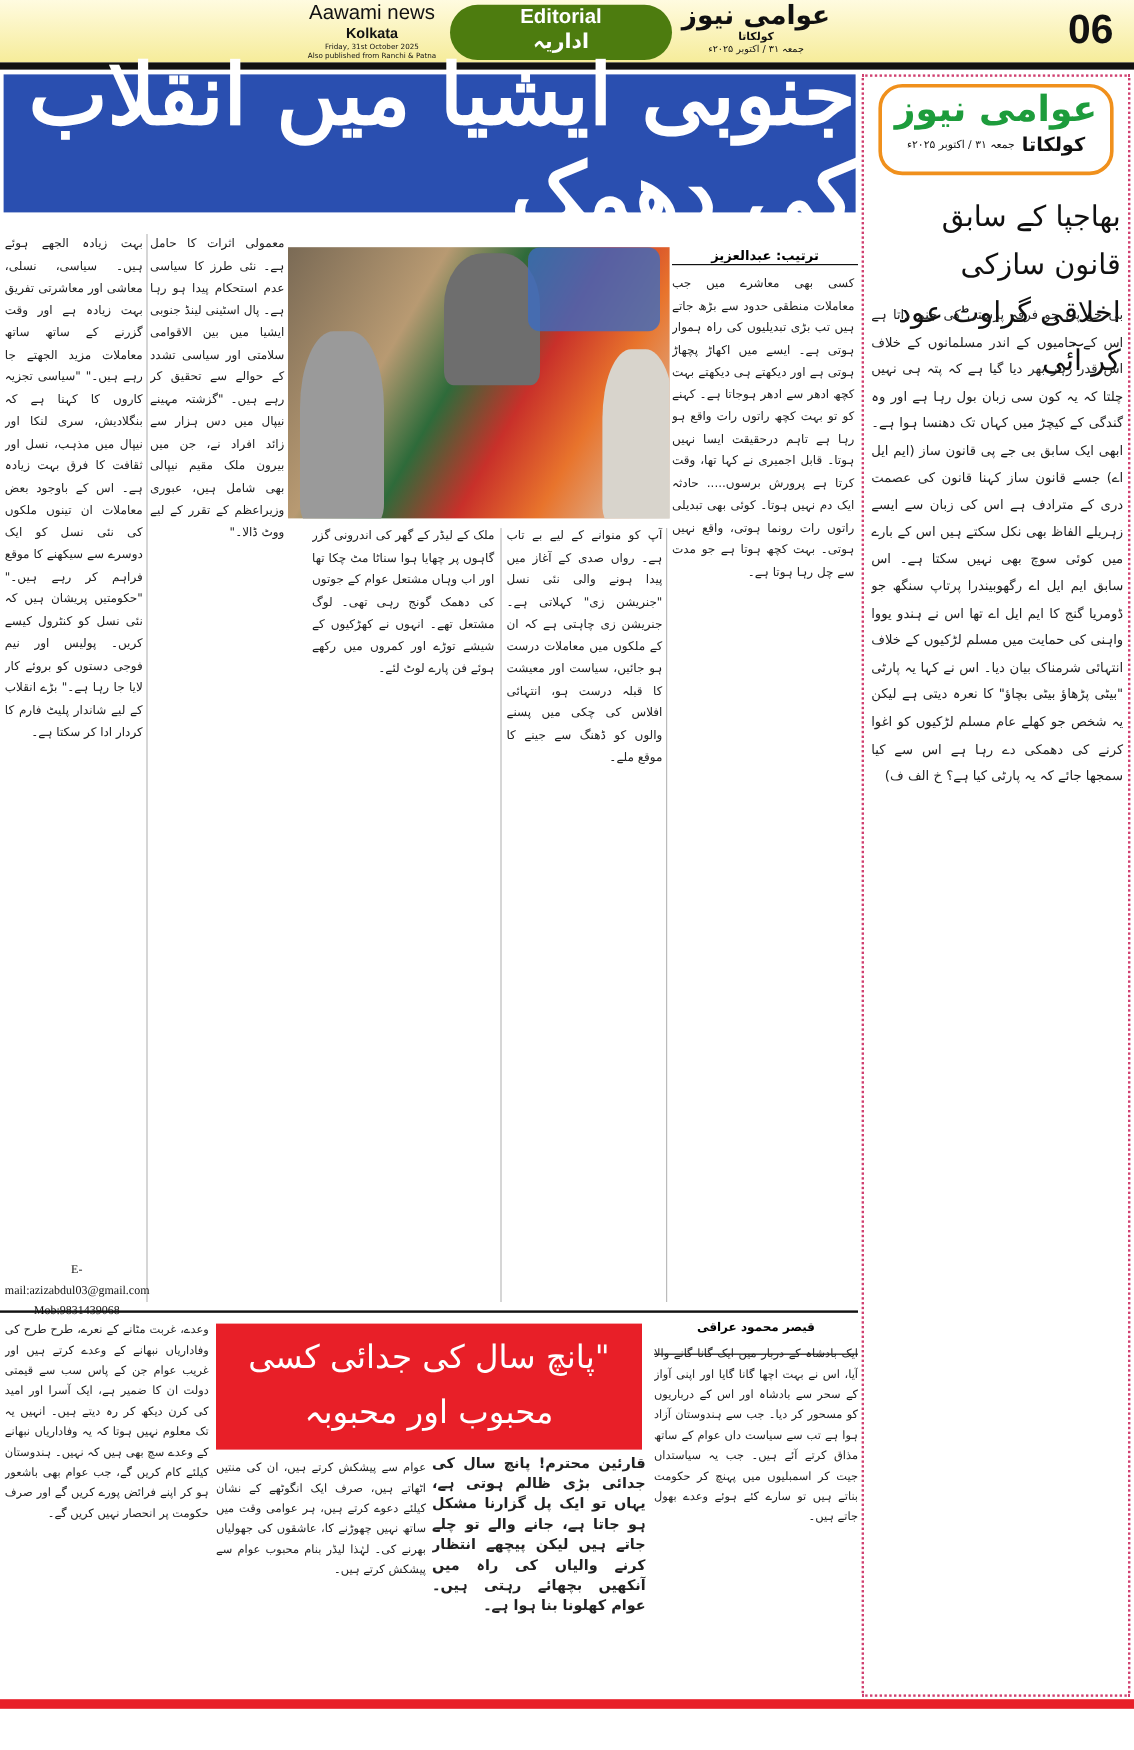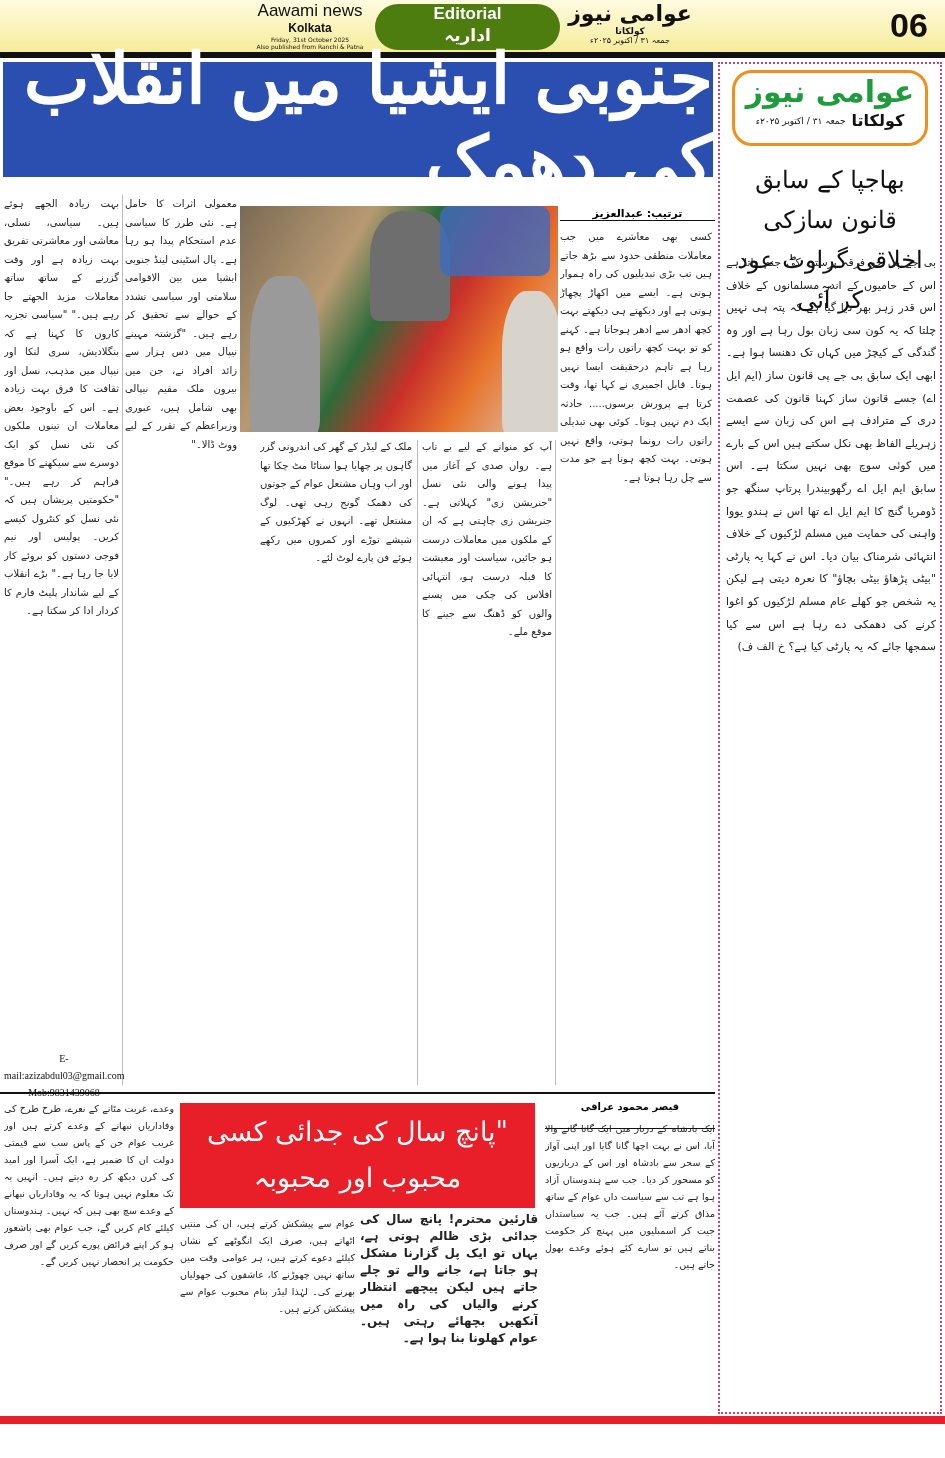--- a/index.html
+++ b/index.html
@@ -19,21 +19,21 @@
 
   .banner { position: absolute; left: 3px; top: 62px; width: 710px; height: 115px; background: #2a4fb0; color: #fff; display: flex; align-items: center; justify-content: center; direction: rtl; }
   .banner span { font-family: "DejaVu Serif", serif; font-size: 70px; font-weight: bold; }
 
   .right-box { position: absolute; left: 718px; top: 62px; width: 224px; height: 1352px; border: 2px dotted #d04070; }
   .logo-box { position: absolute; left: 12px; top: 6px; width: 196px; height: 76px; border: 3px solid #f0901c; border-radius: 20px; text-align: center; background: #fff; }
   .logo-box .n { color: #1d9c3c; font-size: 30px; font-weight: bold; line-height: 38px; }
   .logo-box .row { display: flex; justify-content: center; gap: 6px; align-items: center; direction: rtl; }
   .logo-box .city { font-size: 16px; font-weight: bold; color: #111; }
   .logo-box .date { font-size: 9px; color: #111; }
-  .side-headline { position: absolute; left: 6px; top: 96px; width: 208px; text-align: center; direction: rtl; font-family: "DejaVu Serif", serif; font-size: 24px; line-height: 40px; color: #111; }
+  .side-headline { position: absolute; left: 6px; top: 96px; width: 208px; direction: rtl; font-family: "DejaVu Serif", serif; font-size: 24px; line-height: 40px; color: #111; }
   .side-body { position: absolute; left: 6px; top: 188px; width: 210px; height: 1150px; direction: rtl; text-align: justify; font-size: 11px; line-height: 22.6px; color: #222; overflow: hidden; }
 
   .col { position: absolute; direction: rtl; text-align: justify; font-size: 10px; line-height: 18.5px; color: #222; overflow: hidden; }
   .photo { position: absolute; left: 240px; top: 206px; width: 318px; height: 226px; background: linear-gradient(120deg, #7a6a55 0%, #b89a72 30%, #2e6b3a 45%, #c8302a 60%, #e8742c 75%, #d9d2c6 100%); overflow: hidden; }
   .photo .fig { position: absolute; border-radius: 40% 40% 10% 10%; }
   .byline { position: absolute; left: 560px; top: 207px; width: 155px; text-align: center; direction: rtl; font-size: 11px; font-weight: bold; border-bottom: 1px solid #111; padding-bottom: 0; }
   .col-rule { position: absolute; width: 1px; background: #bbb; }
   .hr { position: absolute; height: 2px; background: #111; }
   .contact { position: absolute; left: 4px; top: 1050px; width: 120px; text-align: center; font-family: "Liberation Serif", serif; font-size: 10px; line-height: 17px; color: #111; }
 

